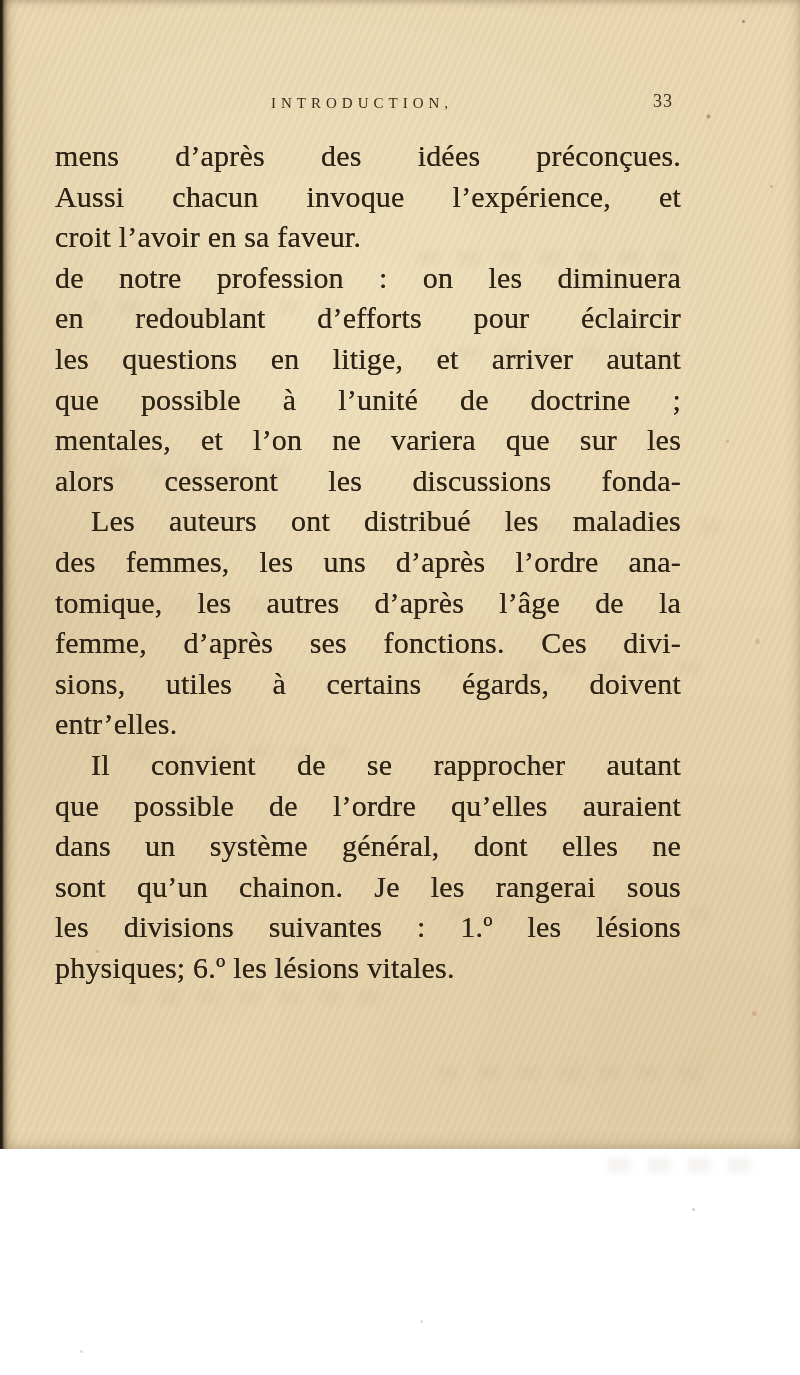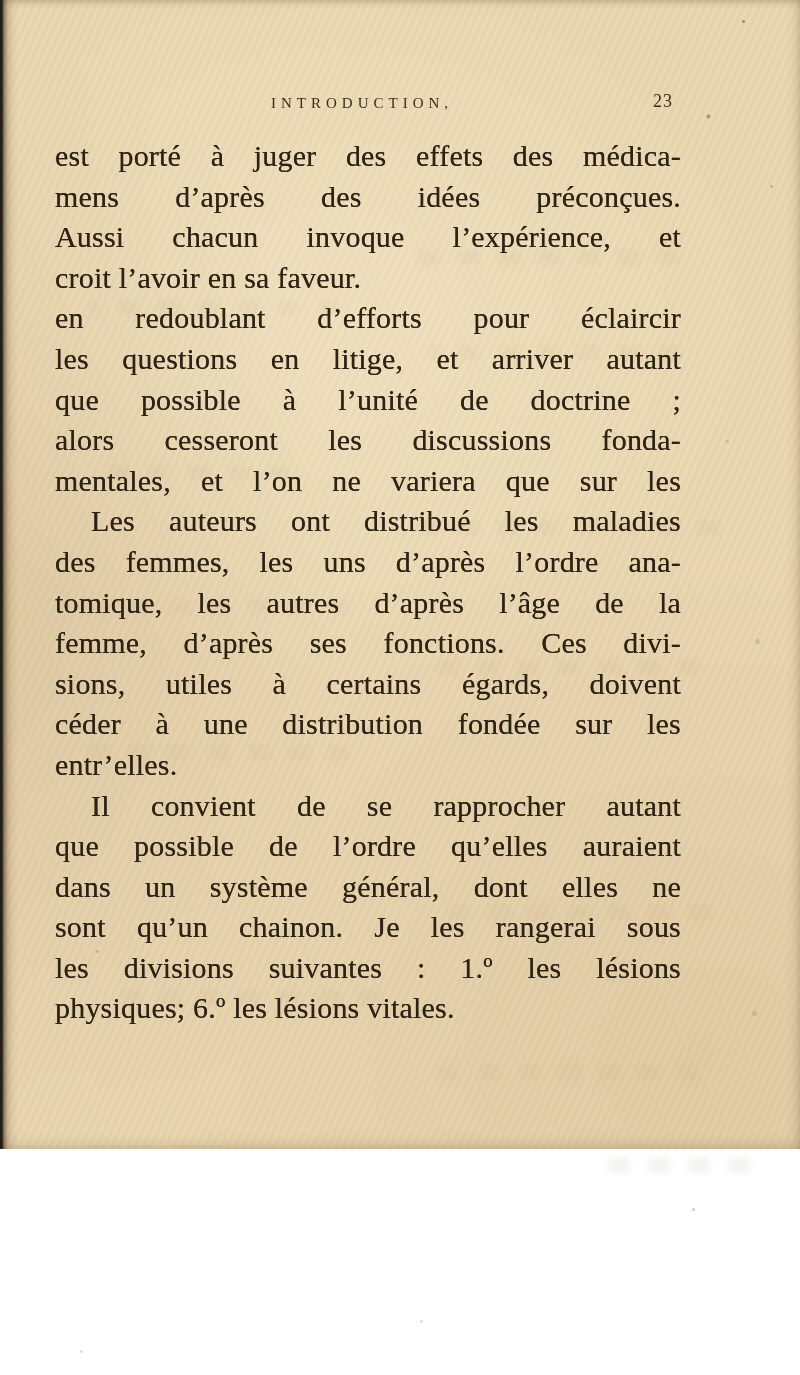--- a/index.html
+++ b/index.html
@@ -103,39 +103,38 @@
     <div class="ghost" style="left:430px; top:905px; width:280px;"></div>
     <div class="ghost" style="left:120px; top:990px; width:260px;"></div>
     <div class="ghost" style="left:420px; top:1065px; width:280px;"></div>
     <div class="ghost strong" style="left:590px; top:1158px; width:160px;"></div>
   </div>
 
   <div class="speck"></div>
 
   <header class="running-head">
     <span class="running-title">INTRODUCTION,</span>
-    <span class="folio">23</span>
+    <span class="folio">33</span>
   </header>
 
   <main class="body-text">
-      <div class="line">est porté à juger des effets des médica-</div>
       <div class="line">mens d’après des idées préconçues.</div>
       <div class="line">Aussi chacun invoque l’expérience, et</div>
       <div class="line para-end">croit l’avoir en sa faveur.</div>
+      <div class="line">de notre profession : on les diminuera</div>
       <div class="line">en redoublant d’efforts pour éclaircir</div>
       <div class="line">les questions en litige, et arriver autant</div>
       <div class="line">que possible à l’unité de doctrine ;</div>
+      <div class="line">mentales, et l’on ne variera que sur les</div>
       <div class="line">alors cesseront les discussions fonda-</div>
-      <div class="line">mentales, et l’on ne variera que sur les</div>
       <div class="line indent">Les auteurs ont distribué les maladies</div>
       <div class="line">des femmes, les uns d’après l’ordre ana-</div>
       <div class="line">tomique, les autres d’après l’âge de la</div>
       <div class="line">femme, d’après ses fonctions. Ces divi-</div>
       <div class="line">sions, utiles à certains égards, doivent</div>
-      <div class="line">céder à une distribution fondée sur les</div>
       <div class="line para-end">entr’elles.</div>
       <div class="line indent">Il convient de se rapprocher autant</div>
       <div class="line">que possible de l’ordre qu’elles auraient</div>
       <div class="line">dans un système général, dont elles ne</div>
       <div class="line">sont qu’un chainon. Je les rangerai sous</div>
       <div class="line">les divisions suivantes : 1.º les lésions</div>
       <div class="line para-end">physiques; 6.º les lésions vitales.</div>
     </main>
 
 </div>

